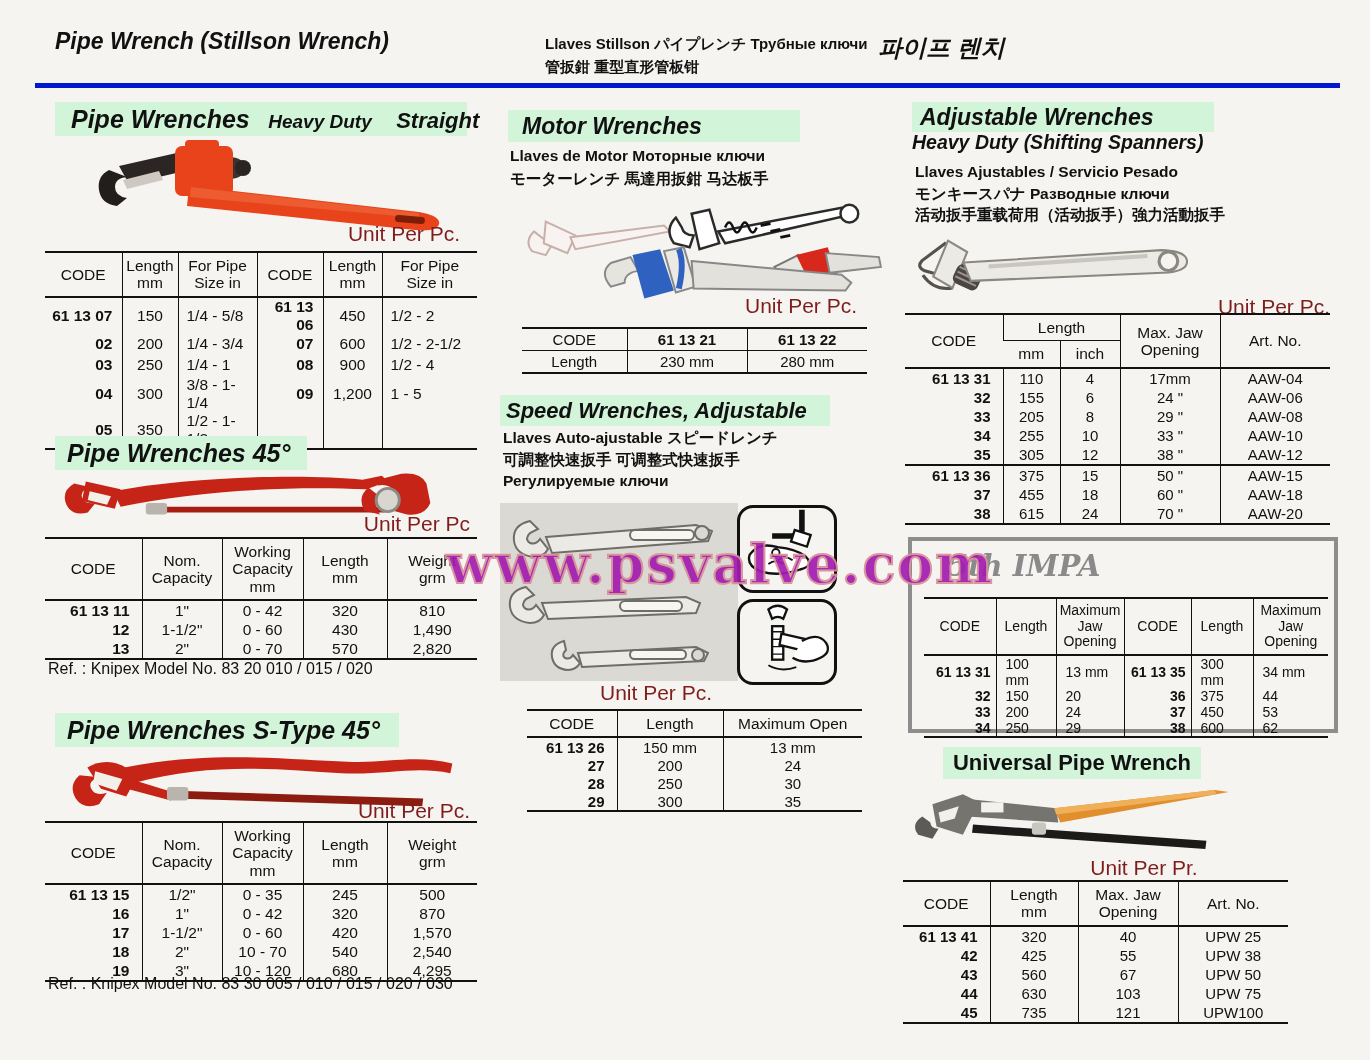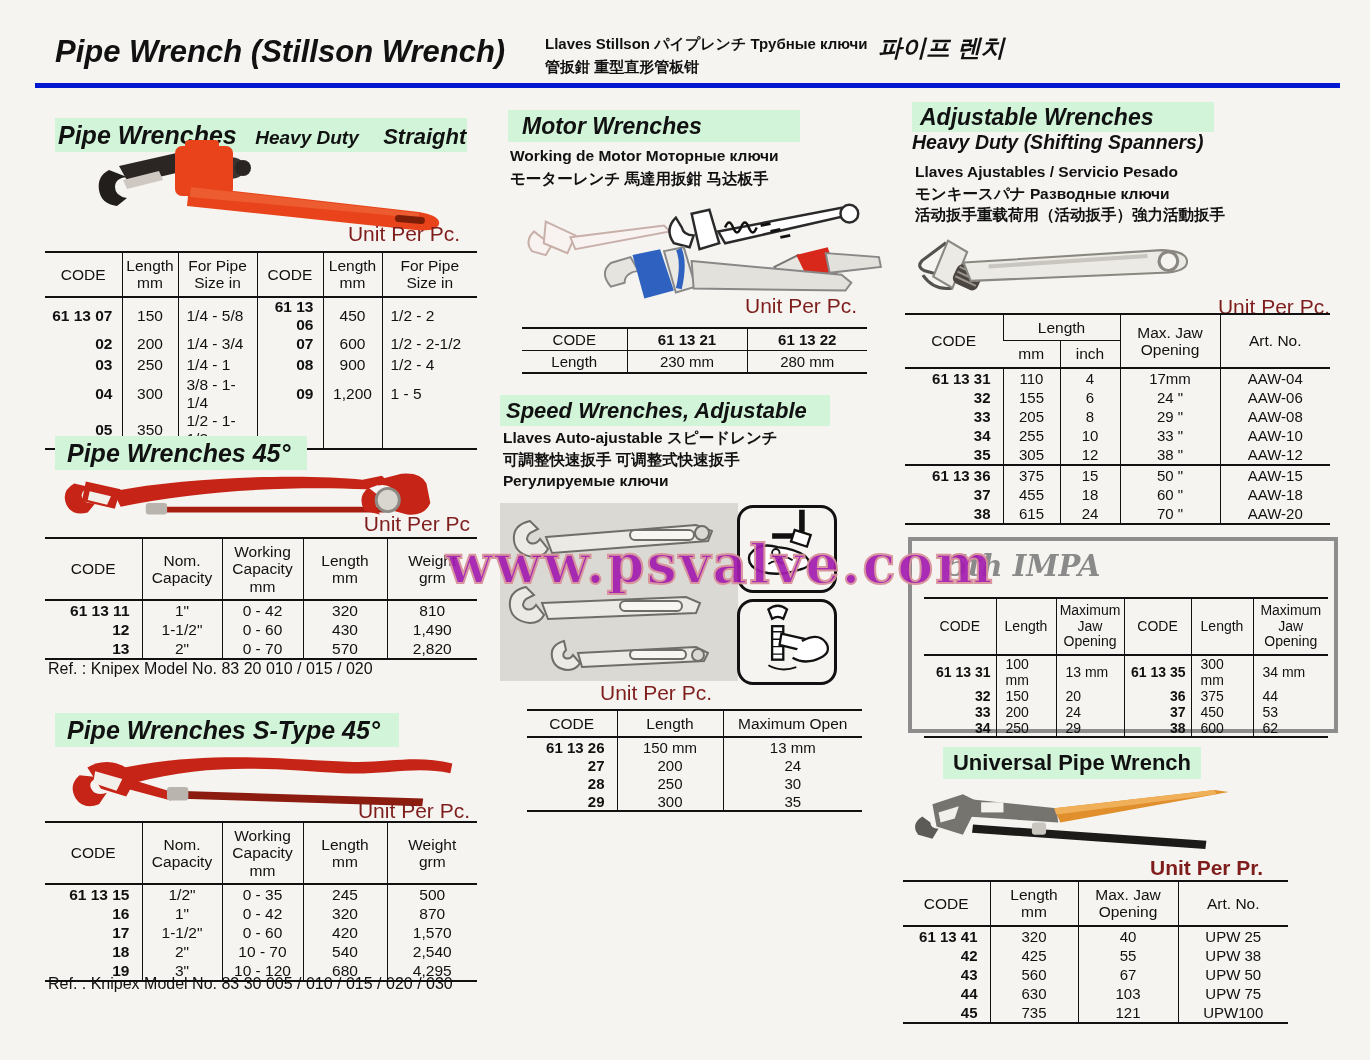--- a/index.html
+++ b/index.html
@@ -46,31 +46,31 @@
   .impa-box{border:4px solid #8d8d8d;background:#f5f4f0;}
   .impa-title{font-family:"DejaVu Serif",serif;font-style:italic;font-weight:bold;
               font-size:29px;color:#8a8a8a;}
   svg{display:block;}
 </style>
 </head>
 <body>
 
 <div id="page">
 
-  <div class="abs ital" style="left:55px;top:28px;font-size:31px;margin-top:6px;">Pipe Wrench (Stillson Wrench)</div>
+  <div class="abs ital" style="left:55px;top:28px;font-size:23px;">Pipe Wrench (Stillson Wrench)</div>
   <div class="abs" style="left:545px;top:32px;font-size:15px;font-weight:bold;line-height:23px;">
     <div>Llaves Stillson  パイプレンチ  Трубные ключи</div>
     <div>管扳鉗  重型直形管板钳</div>
   </div>
   <div class="abs ital" style="left:878px;top:32px;font-size:24px;">파이프 렌치</div>
   <div class="abs blue-rule" style="left:35px;top:83px;width:1305px;height:5px;"></div>
 
   <div class="abs wm" style="left:446px;top:532px;">www.psvalve.com</div>
 
-  <div class="abs hl" style="left:55px;top:118px;width:412px;height:34px;line-height:34px;padding-left:3px;white-space:nowrap;">
+  <div class="abs hl" style="left:55px;top:102px;width:412px;height:34px;line-height:34px;padding-left:16px;white-space:nowrap;">
     <span class="ital" style="font-size:25px;">Pipe Wrenches</span>
     <span class="ital" style="font-size:19px;margin-left:14px;">Heavy Duty</span>
     <span class="ital" style="font-size:22px;margin-left:20px;">Straight</span>
   </div>
   <div class="abs" style="left:88px;top:140px;width:372px;height:95px;">
     <svg viewBox="0 0 370 95" width="372" height="95">
       <path d="M20,30 Q8,36 10,50 Q12,64 28,66 L38,58 Q26,56 26,47 Q26,38 38,37 Z" fill="#221e1c"></path>
       <path d="M30,26 L92,12 L100,30 L40,44 Z" fill="#2b2623"></path>
       <path d="M34,40 L70,31 L74,40 L38,49 Z" fill="#cfc8c2"></path>
       <rect x="96" y="0" width="34" height="14" rx="4" fill="#e8431a"></rect>
@@ -282,21 +282,21 @@
           <td>3"</td>
           <td>10  - 120</td>
           <td>680</td>
           <td>4,295</td>
         </tr>
       </tbody>
   </table>
   <div class="abs ref" style="left:48px;top:975px;">Ref. : Knipex Model No. 83 30 005 / 010 / 015 / 020 / 030</div>
 
   <div class="abs hl ital" style="left:508px;top:110px;width:292px;height:32px;line-height:32px;padding-left:14px;font-size:23px;">Motor Wrenches</div>
-  <div class="abs sub" style="left:510px;top:147px;">Working de Motor  Моторные ключи</div>
+  <div class="abs sub" style="left:510px;top:147px;">Llaves de Motor  Моторные ключи</div>
   <div class="abs sub" style="left:510px;top:169px;">モーターレンチ  馬達用扳鉗  马达板手</div>
   <div class="abs" style="left:512px;top:192px;width:378px;height:138px;">
     <svg viewBox="0 0 375 140" width="378" height="138">
       <g stroke="#c9afa9" fill="#f8f3f0" stroke-width="2">
         <path d="M18,40 Q8,50 16,60 L30,64 L36,54 Z"></path>
         <path d="M30,30 L60,44 L52,62 L28,52 Z"></path>
         <path d="M55,46 L150,34 L156,40 L60,58 Z"></path>
       </g>
       <g stroke="#2a2a2a" fill="#ffffff" stroke-width="2.5">
         <path d="M178,22 L196,18 L206,52 L186,58 Z"></path>
@@ -594,21 +594,21 @@
       <path d="M30,22 L60,12 L76,20 L60,52 L34,44 Z" fill="#76746f"></path>
       <path d="M36,30 L56,24 L52,36 L38,40 Z" fill="#f2f0ea"></path>
       <path d="M58,16 L152,26 L154,40 L64,34 Z" fill="#76746f"></path>
       <rect x="78" y="20" width="22" height="10" fill="#f4f2ec"></rect>
       <path d="M150,26 L308,8 L322,10 L156,40 Z" fill="#e08f2c"></path>
       <path d="M150,26 L308,8 L310,12 L152,32 Z" fill="#f0b05a"></path>
       <path d="M70,42 L300,58 L299,66 L69,50 Z" fill="#1c1b19"></path>
       <rect x="128" y="40" width="14" height="12" rx="3" fill="#c9c6c0"></rect>
     </svg>
   </div>
-  <div class="abs unit" style="left:1150px;top:856px;width:120px;text-align:left;font-weight:bold;">Unit Per Pr.</div>
+  <div class="abs unit" style="left:1084px;top:856px;width:120px;text-align:center;">Unit Per Pr.</div>
   <table class="abs cat t-uni" style="left:903px;top:880px;width:385px;">
     <colgroup>
         <col style="width:87px">
         <col style="width:88px">
         <col style="width:100px">
         <col style="width:110px">
       </colgroup>
     <thead>
         <tr>
       <th>CODE</th>

